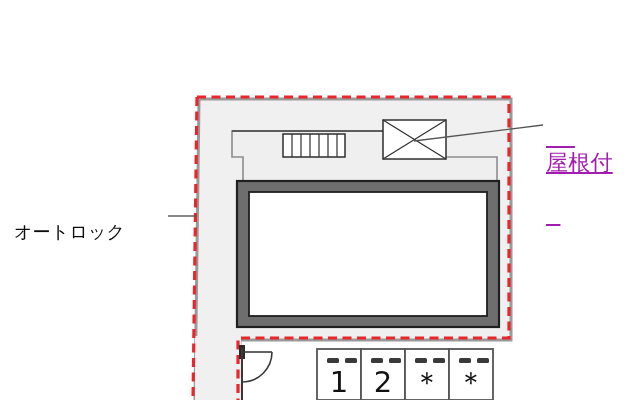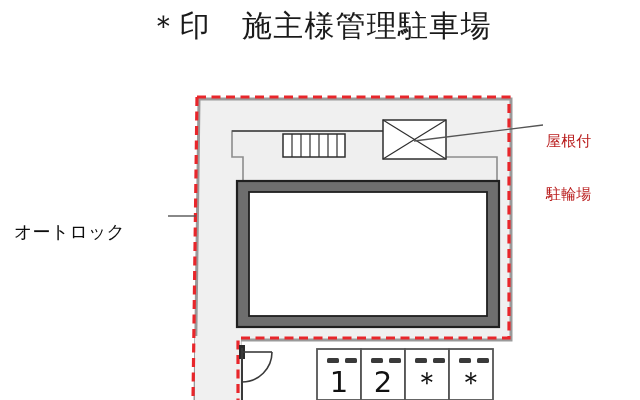--- a/index.html
+++ b/index.html
@@ -47,23 +47,24 @@
   #label-autolock {
     left: 14px;
     top: 179px;
     font-size: 18px;
     color: #0d0d0d;
     letter-spacing: 0.01em;
   }
   #label-bikepark {
     left: 546px;
     top: 98px;
-    font-size: 15px;
-    color: #b91c1c;
+    font-size: 22px;
+    color: #a21caf;
     letter-spacing: 0.01em;
+    text-decoration: underline;
   }
   .stall-num {
     position: absolute;
     font-size: 29px;
     text-align: center;
     color: #111111;
     line-height: 1;
   }
 </style>
 </head>
@@ -139,29 +140,27 @@
         <rect x="459" y="358" width="12" height="5" rx="1.5" fill="#3a3a3a"></rect>
         <rect x="477" y="358" width="12" height="5" rx="1.5" fill="#3a3a3a"></rect>
       </g>
     </g>
 
     <line x1="168" y1="216" x2="196" y2="216" stroke="#555555" stroke-width="1.4"></line>
     <line x1="414" y1="141" x2="543" y2="125" stroke="#555555" stroke-width="1.4"></line>
 
   </svg>
 
-  <div class="txt" id="page-title">＊印　施主様管理駐車場</div>
 
   <div class="txt" id="label-autolock">
     <div>オートロック</div>
   </div>
 
   <div class="txt" id="label-bikepark">
     <div>屋根付</div>
-    <div>駐輪場</div>
   </div>
 
   <div class="stall-num" style="left:317px; top:368px; width:44px;">1</div>
   <div class="stall-num" style="left:361px; top:368px; width:44px;">2</div>
   <div class="stall-num" style="left:405px; top:368px; width:44px;">＊</div>
   <div class="stall-num" style="left:449px; top:368px; width:44px;">＊</div>
 
 </div>
 
 </body></html>

